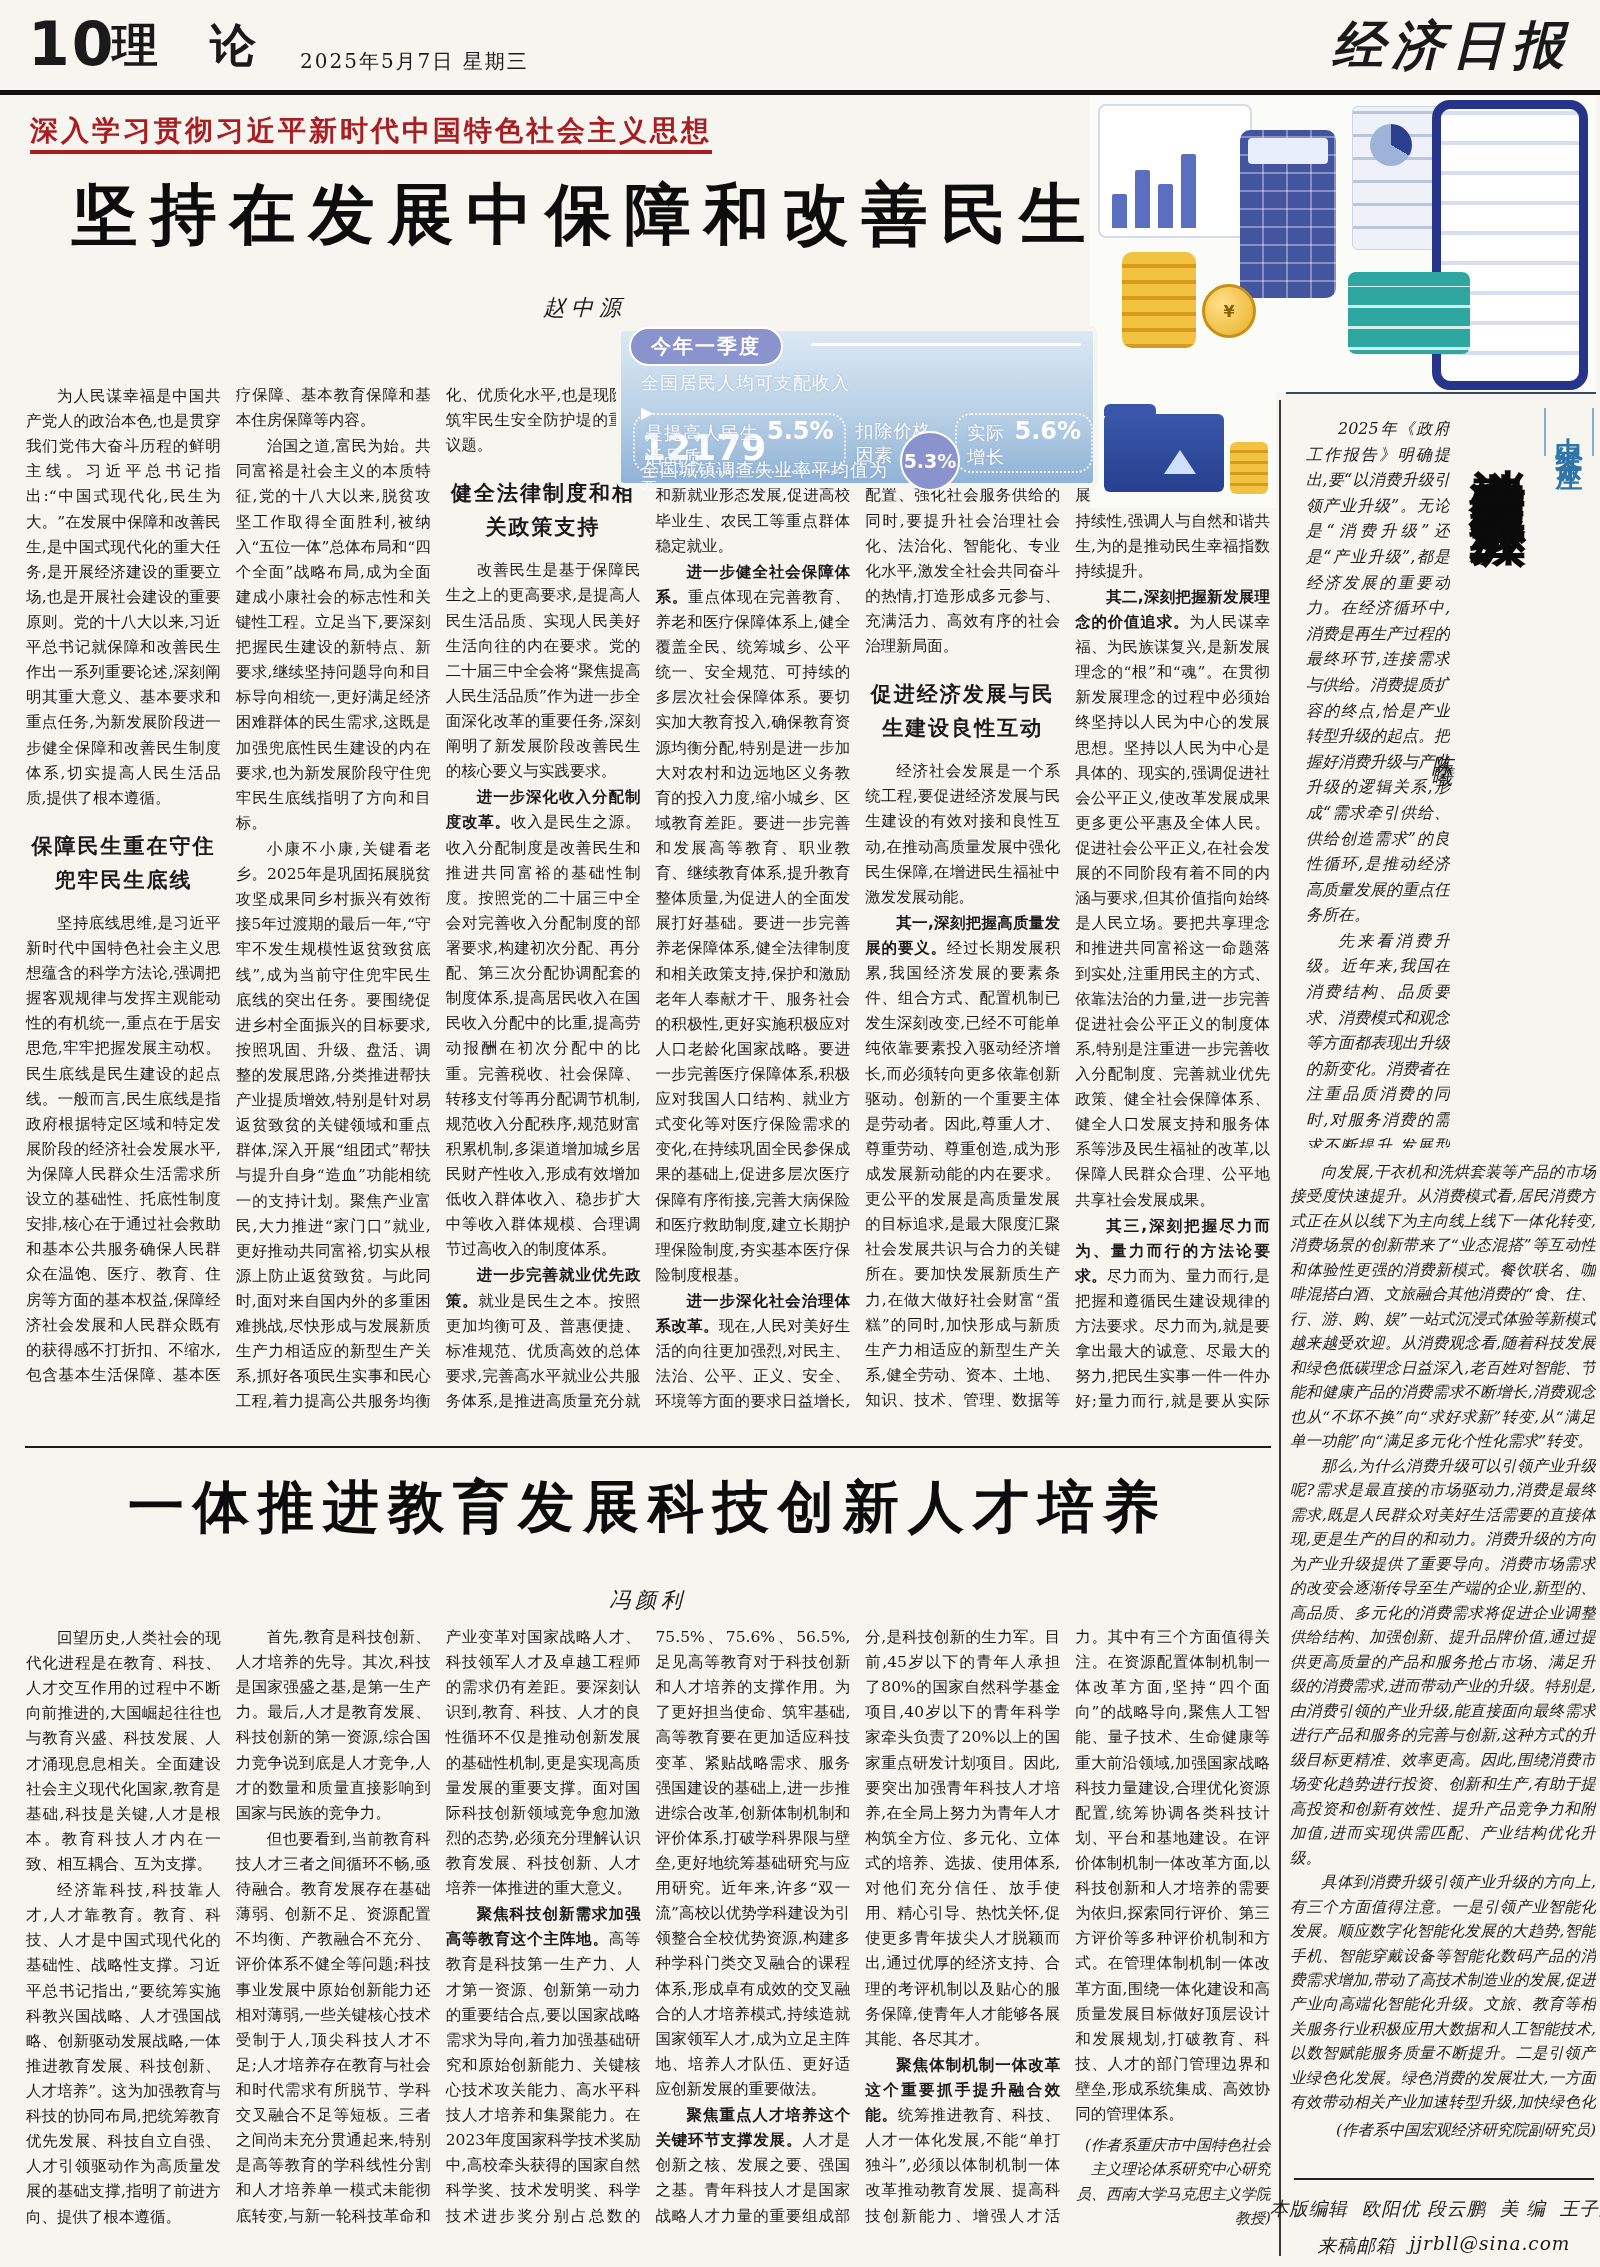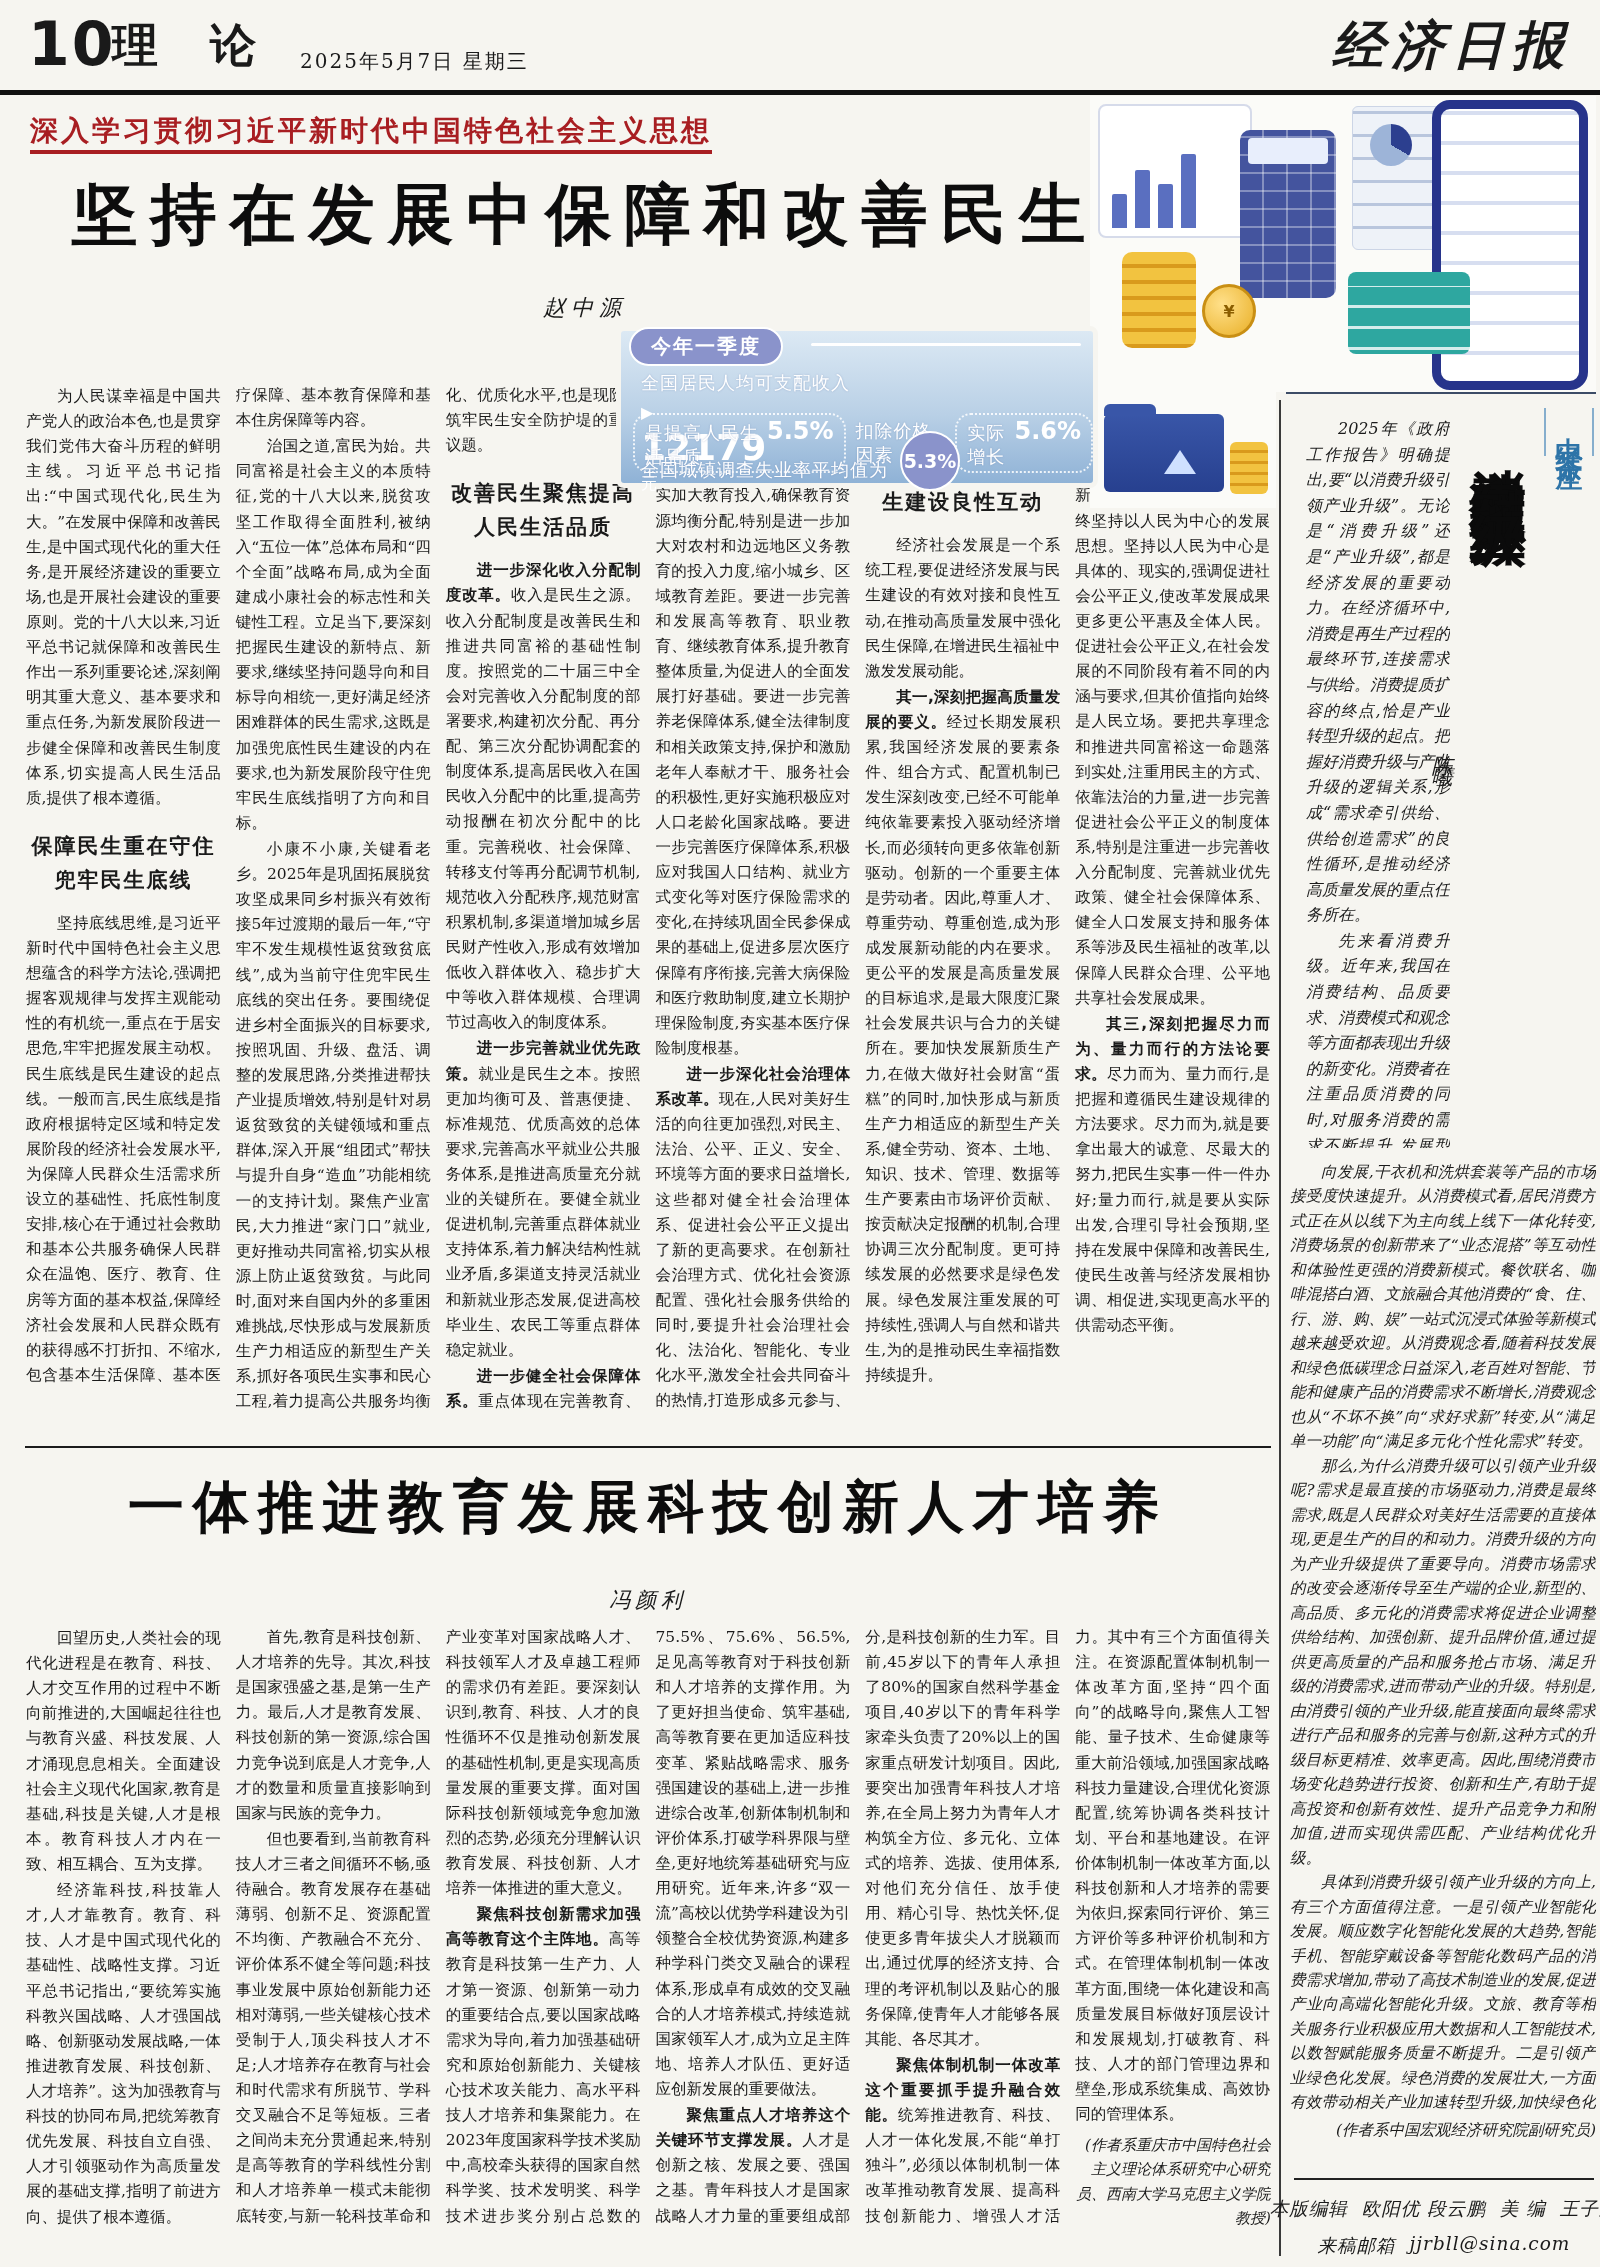--- a/index.html
+++ b/index.html
@@ -108,21 +108,22 @@
 
   <div class="abs main-headline">坚持在发展中保障和改善民生</div>
   <div class="abs main-byline">赵中源</div>
 
   <div class="abs colregion main-body">
       <p class="body-para">为人民谋幸福是中国共产党人的政治本色,也是贯穿我们党伟大奋斗历程的鲜明主线。习近平总书记指出:“中国式现代化,民生为大。”在发展中保障和改善民生,是中国式现代化的重大任务,是开展经济建设的重要立场,也是开展社会建设的重要原则。党的十八大以来,习近平总书记就保障和改善民生作出一系列重要论述,深刻阐明其重大意义、基本要求和重点任务,为新发展阶段进一步健全保障和改善民生制度体系,切实提高人民生活品质,提供了根本遵循。</p>
       <div class="col-heading">保障民生重在守住兜牢民生底线</div>
       <p class="body-para">坚持底线思维,是习近平新时代中国特色社会主义思想蕴含的科学方法论,强调把握客观规律与发挥主观能动性的有机统一,重点在于居安思危,牢牢把握发展主动权。民生底线是民生建设的起点线。一般而言,民生底线是指政府根据特定区域和特定发展阶段的经济社会发展水平,为保障人民群众生活需求所设立的基础性、托底性制度安排,核心在于通过社会救助和基本公共服务确保人民群众在温饱、医疗、教育、住房等方面的基本权益,保障经济社会发展和人民群众既有的获得感不打折扣、不缩水,包含基本生活保障、基本医疗保障、基本教育保障和基本住房保障等内容。</p>
       <p class="body-para">治国之道,富民为始。共同富裕是社会主义的本质特征,党的十八大以来,脱贫攻坚工作取得全面胜利,被纳入“五位一体”总体布局和“四个全面”战略布局,成为全面建成小康社会的标志性和关键性工程。立足当下,要深刻把握民生建设的新特点、新要求,继续坚持问题导向和目标导向相统一,更好满足经济困难群体的民生需求,这既是加强兜底性民生建设的内在要求,也为新发展阶段守住兜牢民生底线指明了方向和目标。</p>
       <p class="body-para">小康不小康,关键看老乡。2025年是巩固拓展脱贫攻坚成果同乡村振兴有效衔接5年过渡期的最后一年,“守牢不发生规模性返贫致贫底线”,成为当前守住兜牢民生底线的突出任务。要围绕促进乡村全面振兴的目标要求,按照巩固、升级、盘活、调整的发展思路,分类推进帮扶产业提质增效,特别是针对易返贫致贫的关键领域和重点群体,深入开展“组团式”帮扶与提升自身“造血”功能相统一的支持计划。聚焦产业富民,大力推进“家门口”就业,更好推动共同富裕,切实从根源上防止返贫致贫。与此同时,面对来自国内外的多重困难挑战,尽快形成与发展新质生产力相适应的新型生产关系,抓好各项民生实事和民心工程,着力提高公共服务均衡化、优质化水平,也是现阶段筑牢民生安全防护堤的重要议题。</p>
-      <div class="col-heading">改善民生聚焦提高人民生活品质</div>
+      <div class="col-heading">健全法律制度和相关政策支持</div>
+      <p class="body-para">改善民生是基于保障民生之上的更高要求,是提高人民生活品质、实现人民美好生活向往的内在要求。党的二十届三中全会将“聚焦提高人民生活品质”作为进一步全面深化改革的重要任务,深刻阐明了新发展阶段改善民生的核心要义与实践要求。</p>
       <p class="body-para"><b>进一步深化收入分配制度改革。</b>收入是民生之源。收入分配制度是改善民生和推进共同富裕的基础性制度。按照党的二十届三中全会对完善收入分配制度的部署要求,构建初次分配、再分配、第三次分配协调配套的制度体系,提高居民收入在国民收入分配中的比重,提高劳动报酬在初次分配中的比重。完善税收、社会保障、转移支付等再分配调节机制,规范收入分配秩序,规范财富积累机制,多渠道增加城乡居民财产性收入,形成有效增加低收入群体收入、稳步扩大中等收入群体规模、合理调节过高收入的制度体系。</p>
       <p class="body-para"><b>进一步完善就业优先政策。</b>就业是民生之本。按照更加均衡可及、普惠便捷、标准规范、优质高效的总体要求,完善高水平就业公共服务体系,是推进高质量充分就业的关键所在。要健全就业促进机制,完善重点群体就业支持体系,着力解决结构性就业矛盾,多渠道支持灵活就业和新就业形态发展,促进高校毕业生、农民工等重点群体稳定就业。</p>
       <p class="body-para"><b>进一步健全社会保障体系。</b>重点体现在完善教育、养老和医疗保障体系上,健全覆盖全民、统筹城乡、公平统一、安全规范、可持续的多层次社会保障体系。要切实加大教育投入,确保教育资源均衡分配,特别是进一步加大对农村和边远地区义务教育的投入力度,缩小城乡、区域教育差距。要进一步完善和发展高等教育、职业教育、继续教育体系,提升教育整体质量,为促进人的全面发展打好基础。要进一步完善养老保障体系,健全法律制度和相关政策支持,保护和激励老年人奉献才干、服务社会的积极性,更好实施积极应对人口老龄化国家战略。要进一步完善医疗保障体系,积极应对我国人口结构、就业方式变化等对医疗保险需求的变化,在持续巩固全民参保成果的基础上,促进多层次医疗保障有序衔接,完善大病保险和医疗救助制度,建立长期护理保险制度,夯实基本医疗保险制度根基。</p>
       <p class="body-para"><b>进一步深化社会治理体系改革。</b>现在,人民对美好生活的向往更加强烈,对民主、法治、公平、正义、安全、环境等方面的要求日益增长,这些都对健全社会治理体系、促进社会公平正义提出了新的更高要求。在创新社会治理方式、优化社会资源配置、强化社会服务供给的同时,要提升社会治理社会化、法治化、智能化、专业化水平,激发全社会共同奋斗的热情,打造形成多元参与、充满活力、高效有序的社会治理新局面。</p>
       <div class="col-heading">促进经济发展与民生建设良性互动</div>
       <p class="body-para">经济社会发展是一个系统工程,要促进经济发展与民生建设的有效对接和良性互动,在推动高质量发展中强化民生保障,在增进民生福祉中激发发展动能。</p>
       <p class="body-para"><b>其一,深刻把握高质量发展的要义。</b>经过长期发展积累,我国经济发展的要素条件、组合方式、配置机制已发生深刻改变,已经不可能单纯依靠要素投入驱动经济增长,而必须转向更多依靠创新驱动。创新的一个重要主体是劳动者。因此,尊重人才、尊重劳动、尊重创造,成为形成发展新动能的内在要求。更公平的发展是高质量发展的目标追求,是最大限度汇聚社会发展共识与合力的关键所在。要加快发展新质生产力,在做大做好社会财富“蛋糕”的同时,加快形成与新质生产力相适应的新型生产关系,健全劳动、资本、土地、知识、技术、管理、数据等生产要素由市场评价贡献、按贡献决定报酬的机制,合理协调三次分配制度。更可持续发展的必然要求是绿色发展。绿色发展注重发展的可持续性,强调人与自然和谐共生,为的是推动民生幸福指数持续提升。</p>
       <p class="body-para"><b>其二,深刻把握新发展理念的价值追求。</b>为人民谋幸福、为民族谋复兴,是新发展理念的“根”和“魂”。在贯彻新发展理念的过程中必须始终坚持以人民为中心的发展思想。坚持以人民为中心是具体的、现实的,强调促进社会公平正义,使改革发展成果更多更公平惠及全体人民。促进社会公平正义,在社会发展的不同阶段有着不同的内涵与要求,但其价值指向始终是人民立场。要把共享理念和推进共同富裕这一命题落到实处,注重用民主的方式、依靠法治的力量,进一步完善促进社会公平正义的制度体系,特别是注重进一步完善收入分配制度、完善就业优先政策、健全社会保障体系、健全人口发展支持和服务体系等涉及民生福祉的改革,以保障人民群众合理、公平地共享社会发展成果。</p>
       <p class="body-para"><b>其三,深刻把握尽力而为、量力而行的方法论要求。</b>尽力而为、量力而行,是把握和遵循民生建设规律的方法要求。尽力而为,就是要拿出最大的诚意、尽最大的努力,把民生实事一件一件办好;量力而行,就是要从实际出发,合理引导社会预期,坚持在发展中保障和改善民生,使民生改善与经济发展相协调、相促进,实现更高水平的供需动态平衡。</p>
     </div>

